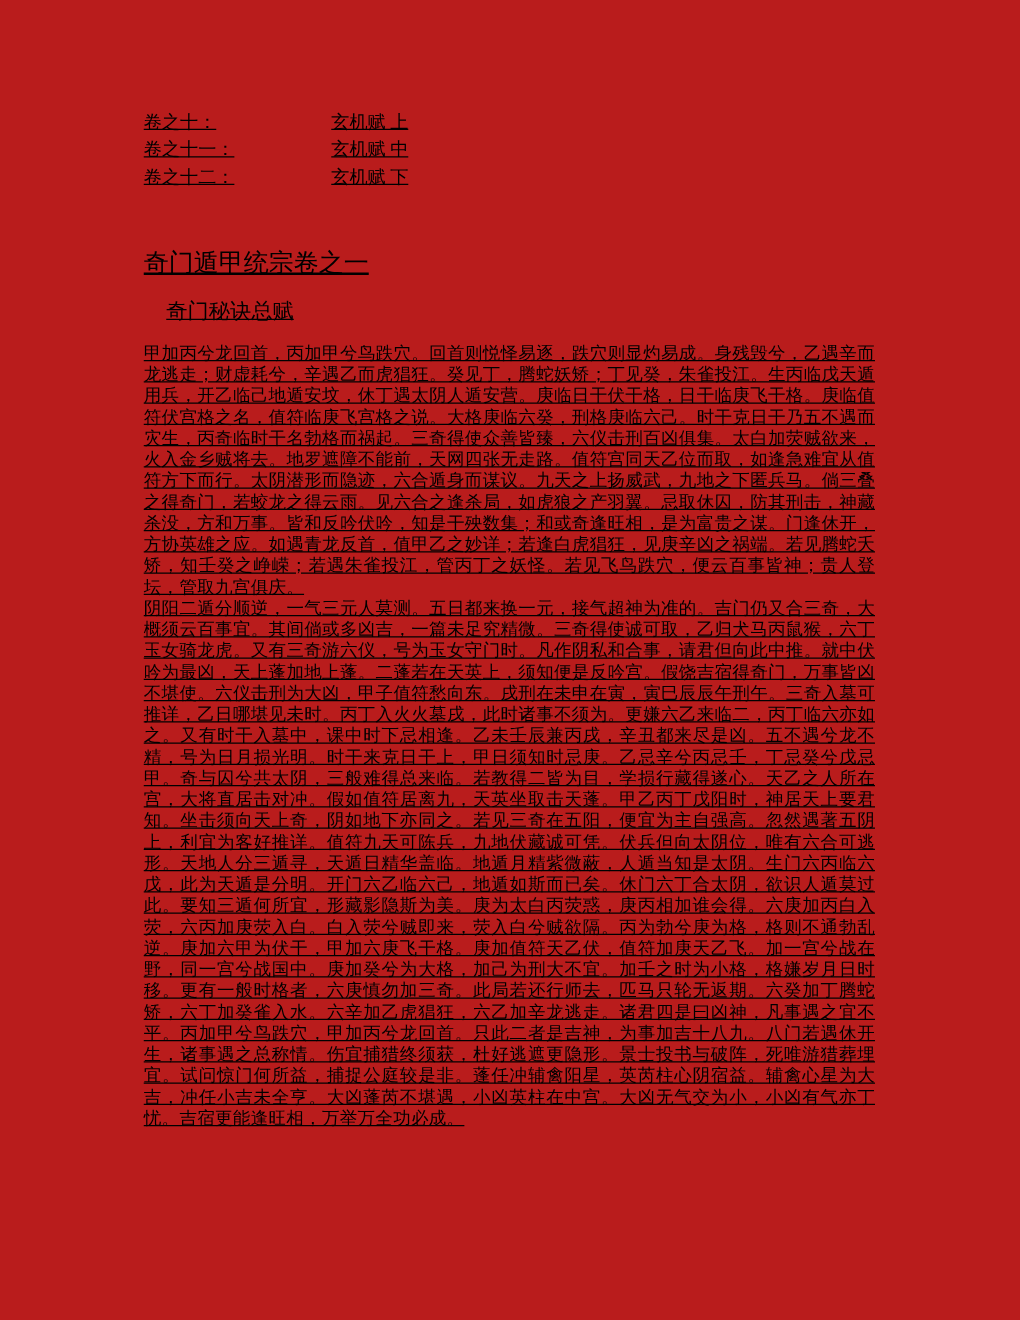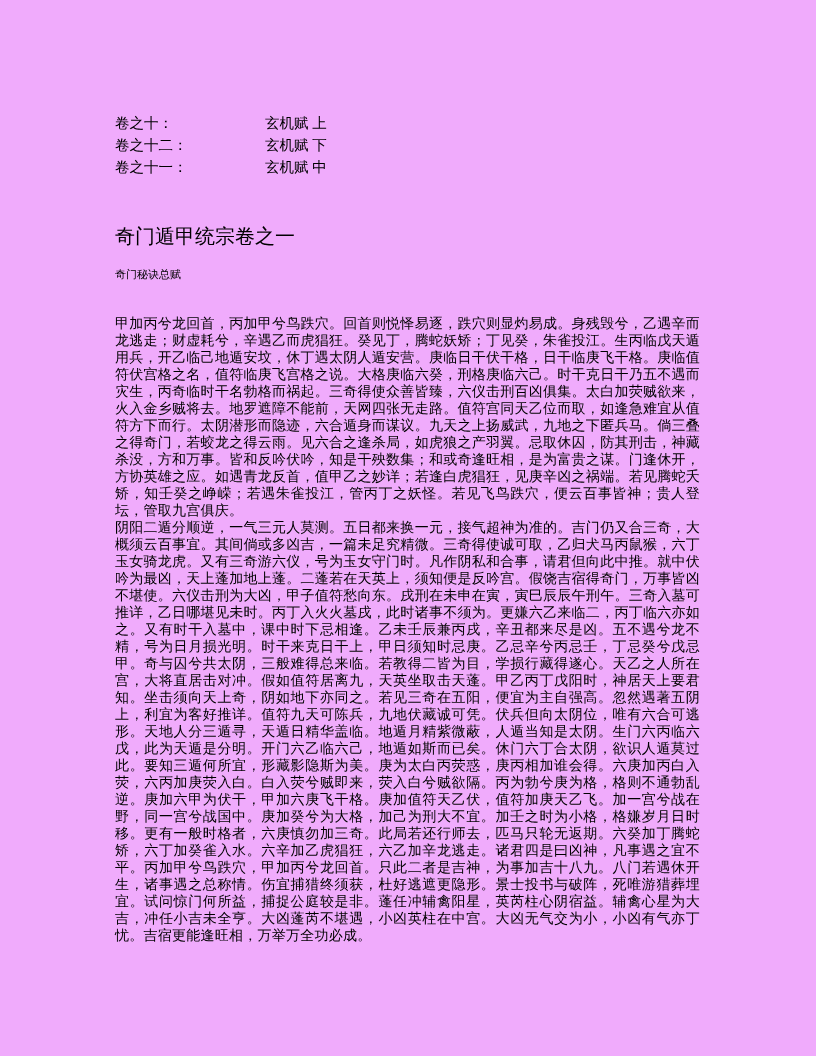--- a/index.html
+++ b/index.html
@@ -4,50 +4,52 @@
 <style>
   html, body {
     margin: 0;
     padding: 0;
     background: #ffffff;
   }
   .page {
     position: relative;
     width: 816px;
     height: 1056px;
-    background: #f0abfc;
+    background: #b91c1c;
     overflow: hidden;
     font-family: "Liberation Serif", "DejaVu Serif", serif;
     color: #000000;
     box-sizing: border-box;
-    padding: 112px 116px 0 115px;
+    padding: 87px 116px 0 115px;
+    text-decoration: underline;
   }
   .toc {
     font-size: 14.5px;
     line-height: 22px;
   }
   .toc-row {
     display: flex;
   }
   .toc-label {
     width: 150px;
     flex: 0 0 150px;
   }
   .volume-title {
     margin-top: 50px;
     font-size: 20px;
     line-height: 16px;
   }
   .section-title {
     margin-top: 22px;
-    font-size: 11px;
+    font-size: 17px;
     line-height: 16px;
+    margin-left: 18px;
   }
   .body-text {
-    margin-top: 33px;
+    margin-top: 18px;
     width: 585px;
   }
   .body-text p {
     margin: 0;
     padding: 0;
     font-size: 14px;
     line-height: 17px;
     letter-spacing: 0.25px;
     text-align: justify;
     text-justify: inter-ideograph;
@@ -58,26 +60,26 @@
 <body>
 
 <div class="page">
 
   <div class="toc">
     <div class="toc-row">
       <span class="toc-label">卷之十：</span>
       <span class="toc-title">玄机赋 上</span>
     </div>
     <div class="toc-row">
+      <span class="toc-label">卷之十一：</span>
+      <span class="toc-title">玄机赋 中</span>
+    </div>
+    <div class="toc-row">
       <span class="toc-label">卷之十二：</span>
       <span class="toc-title">玄机赋 下</span>
-    </div>
-    <div class="toc-row">
-      <span class="toc-label">卷之十一：</span>
-      <span class="toc-title">玄机赋 中</span>
     </div>
   </div>
 
   <div class="volume-title">奇门遁甲统宗卷之一</div>
 
   <div class="section-title">奇门秘诀总赋</div>
 
   <div class="body-text">
     <p>甲加丙兮龙回首，丙加甲兮鸟跌穴。回首则悦怿易逐，跌穴则显灼易成。身残毁兮，乙遇辛而龙逃走；财虚耗兮，辛遇乙而虎猖狂。癸见丁，腾蛇妖矫；丁见癸，朱雀投江。生丙临戊天遁用兵，开乙临己地遁安坟，休丁遇太阴人遁安营。庚临日干伏干格，日干临庚飞干格。庚临值符伏宫格之名，值符临庚飞宫格之说。大格庚临六癸，刑格庚临六己。时干克日干乃五不遇而灾生，丙奇临时干名勃格而祸起。三奇得使众善皆臻，六仪击刑百凶俱集。太白加荧贼欲来，火入金乡贼将去。地罗遮障不能前，天网四张无走路。值符宫同天乙位而取，如逢急难宜从值符方下而行。太阴潜形而隐迹，六合遁身而谋议。九天之上扬威武，九地之下匿兵马。倘三叠之得奇门，若蛟龙之得云雨。见六合之逢杀局，如虎狼之产羽翼。忌取休囚，防其刑击，神藏杀没，方和万事。皆和反吟伏吟，知是干殃数集；和或奇逢旺相，是为富贵之谋。门逢休开，方协英雄之应。如遇青龙反首，值甲乙之妙详；若逢白虎猖狂，见庚辛凶之祸端。若见腾蛇夭矫，知壬癸之峥嵘；若遇朱雀投江，管丙丁之妖怪。若见飞鸟跌穴，便云百事皆神；贵人登坛，管取九宫俱庆。</p>
     <p>阴阳二遁分顺逆，一气三元人莫测。五日都来换一元，接气超神为准的。吉门仍又合三奇，大概须云百事宜。其间倘或多凶吉，一篇未足究精微。三奇得使诚可取，乙归犬马丙鼠猴，六丁玉女骑龙虎。又有三奇游六仪，号为玉女守门时。凡作阴私和合事，请君但向此中推。就中伏吟为最凶，天上蓬加地上蓬。二蓬若在天英上，须知便是反吟宫。假饶吉宿得奇门，万事皆凶不堪使。六仪击刑为大凶，甲子值符愁向东。戌刑在未申在寅，寅巳辰辰午刑午。三奇入墓可推详，乙日哪堪见未时。丙丁入火火墓戌，此时诸事不须为。更嫌六乙来临二，丙丁临六亦如之。又有时干入墓中，课中时下忌相逢。乙未壬辰兼丙戌，辛丑都来尽是凶。五不遇兮龙不精，号为日月损光明。时干来克日干上，甲日须知时忌庚。乙忌辛兮丙忌壬，丁忌癸兮戊忌甲。奇与囚兮共太阴，三般难得总来临。若教得二皆为目，学损行藏得遂心。天乙之人所在宫，大将直居击对冲。假如值符居离九，天英坐取击天蓬。甲乙丙丁戊阳时，神居天上要君知。坐击须向天上奇，阴如地下亦同之。若见三奇在五阳，便宜为主自强高。忽然遇著五阴上，利宜为客好推详。值符九天可陈兵，九地伏藏诚可凭。伏兵但向太阴位，唯有六合可逃形。天地人分三遁寻，天遁日精华盖临。地遁月精紫微蔽，人遁当知是太阴。生门六丙临六戊，此为天遁是分明。开门六乙临六己，地遁如斯而已矣。休门六丁合太阴，欲识人遁莫过此。要知三遁何所宜，形藏影隐斯为美。庚为太白丙荧惑，庚丙相加谁会得。六庚加丙白入荧，六丙加庚荧入白。白入荧兮贼即来，荧入白兮贼欲隔。丙为勃兮庚为格，格则不通勃乱逆。庚加六甲为伏干，甲加六庚飞干格。庚加值符天乙伏，值符加庚天乙飞。加一宫兮战在野，同一宫兮战国中。庚加癸兮为大格，加己为刑大不宜。加壬之时为小格，格嫌岁月日时移。更有一般时格者，六庚慎勿加三奇。此局若还行师去，匹马只轮无返期。六癸加丁腾蛇矫，六丁加癸雀入水。六辛加乙虎猖狂，六乙加辛龙逃走。诸君四是曰凶神，凡事遇之宜不平。丙加甲兮鸟跌穴，甲加丙兮龙回首。只此二者是吉神，为事加吉十八九。八门若遇休开生，诸事遇之总称情。伤宜捕猎终须获，杜好逃遮更隐形。景士投书与破阵，死唯游猎葬埋宜。试问惊门何所益，捕捉公庭较是非。蓬任冲辅禽阳星，英芮柱心阴宿益。辅禽心星为大吉，冲任小吉未全亨。大凶蓬芮不堪遇，小凶英柱在中宫。大凶无气交为小，小凶有气亦丁忧。吉宿更能逢旺相，万举万全功必成。</p>

